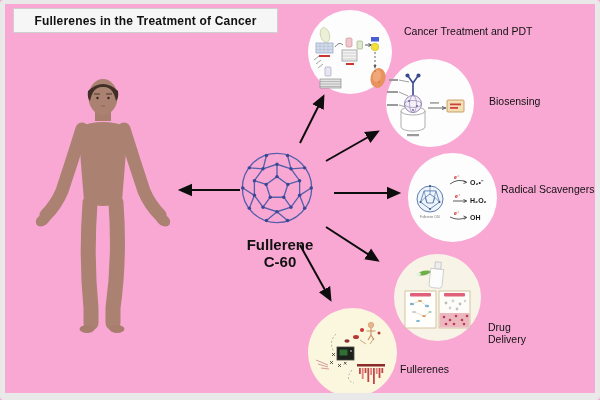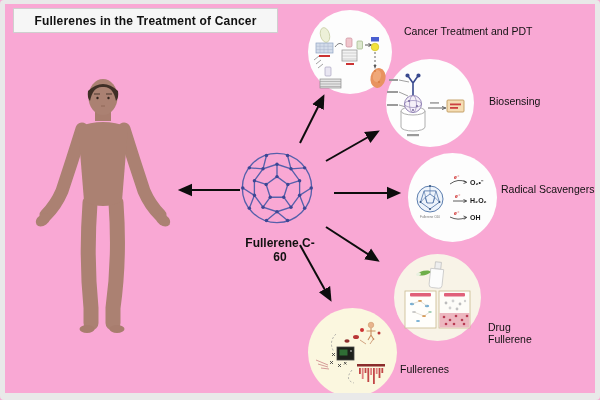--- a/index.html
+++ b/index.html
@@ -13,21 +13,21 @@
   .circle{position:absolute;border-radius:50%;z-index:10;}
   .circle svg{position:absolute;inset:0;width:100%;height:100%;}
   #c-cancer{left:308px;top:10px;width:84px;height:84px;background:#fdfdfd;}
   #c-bio{left:386px;top:59px;width:88px;height:88px;background:#fdfdfd;}
   #c-rad{left:408px;top:153px;width:89px;height:89px;background:#fdfdfd;}
   #c-drug{left:394px;top:254px;width:87px;height:87px;background:#f8f3e7;}
   #c-img{left:308px;top:308px;width:89px;height:89px;background:#fbf7df;}
   .nlabel{position:absolute;font-size:10.5px;font-weight:normal;color:#111;line-height:12px;
           white-space:nowrap;z-index:20;}
   .fullerene-label{position:absolute;left:240px;top:236px;width:80px;text-align:center;
-          font-size:12px;font-weight:bold;color:#111;z-index:20;}
+          font-size:15px;font-weight:bold;color:#111;z-index:20;}
   .overlay{position:absolute;left:0;top:0;width:600px;height:400px;z-index:15;pointer-events:none;}
   .art{position:absolute;z-index:12;}
 </style>
 </head>
 <body>
 
 <div class="canvas">
 
   <div class="title-box">
     <span>Fullerenes in the Treatment of Cancer</span>
@@ -283,18 +283,18 @@
     </g>
   </svg>
 
   <div class="nlabel" style="left:404px;top:25px">Cancer Treatment and PDT</div>
   <div class="nlabel" style="left:489px;top:95px">Biosensing</div>
   <div class="nlabel" style="left:501px;top:183px;width:100px;text-align:left">
     <div>Radical Scavengers</div>
   </div>
   <div class="nlabel" style="left:488px;top:321px">
     <div>Drug</div>
-    <div>Fullerene</div>
+    <div>Delivery</div>
   </div>
   <div class="nlabel" style="left:400px;top:363px">Fullerenes</div>
 
   <div class="frame"></div>
 </div>
 
 </body></html>

